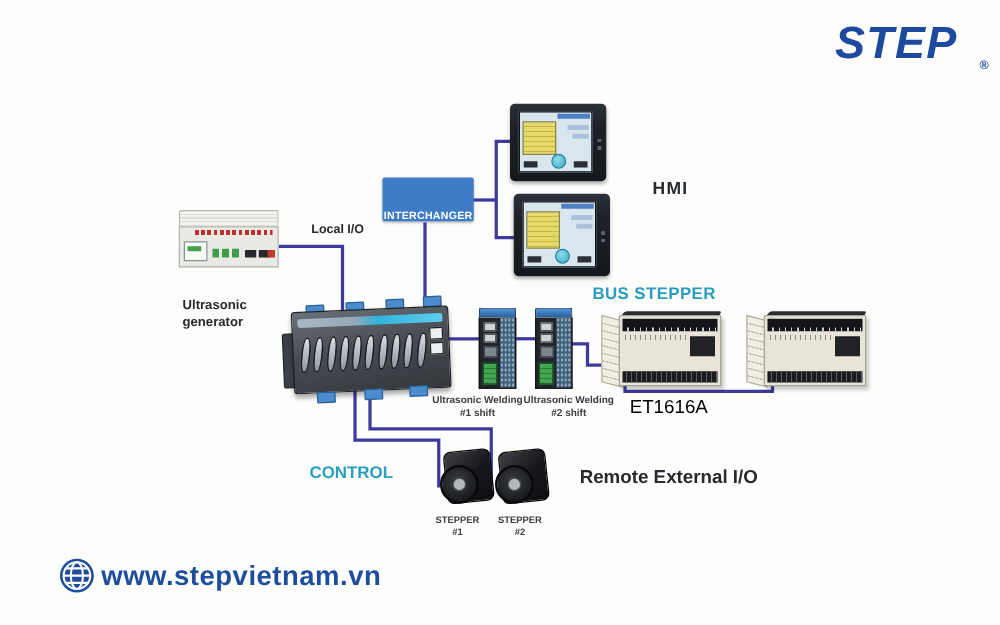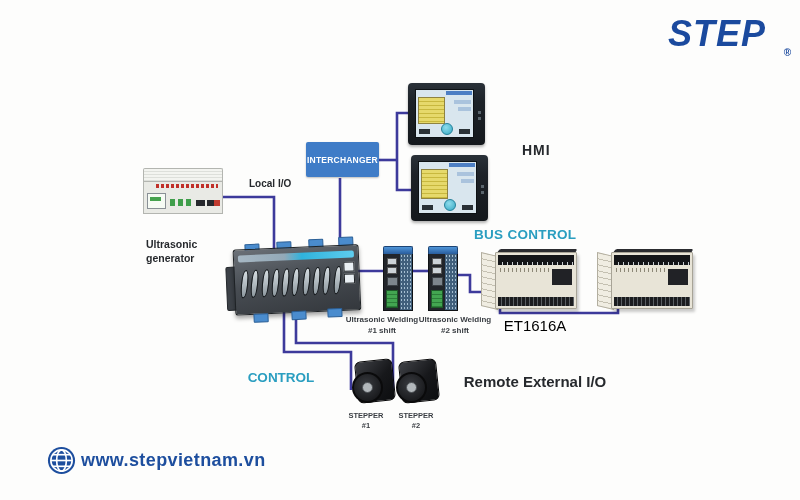--- a/index.html
+++ b/index.html
@@ -30,21 +30,21 @@
   .lbl-weld2{left:413px;top:314px;}
   .lbl-et{left:459px;top:316px;width:152px;text-align:center;}
   .lbl-et-model{font-size:15px;font-weight:normal;color:#000000;line-height:19px;}
   .lbl-et-desc{font-size:15px;font-weight:bold;color:#26292d;line-height:13px;margin-top:40px;}
   .lbl-step{width:62px;text-align:center;font-size:7.5px;font-weight:bold;line-height:9.5px;color:#3a3e43;}
   .lbl-step1{left:335px;top:411px;}
   .lbl-step2{left:385px;top:411px;}
 
   
   .interchanger{position:absolute;left:306px;top:142px;width:73px;height:35px;z-index:2;
-    background:var(--interchanger-bg,#3f7cc7);color:#fff;display:flex;align-items:center;
+    background:var(--interchanger-bg,#3f7cc7);color:#fff;display:flex;align-items:flex-end;
     justify-content:center;font-size:8.5px;font-weight:bold;letter-spacing:.2px;border-radius:2px;
     box-shadow:0 1px 2px rgba(0,0,0,.25);}
 
   
   .gen{position:absolute;left:143px;top:168px;width:80px;height:47px;z-index:2;}
   .gen-top{height:12px;background:repeating-linear-gradient(180deg,#f3f4f0 0 2px,#dddfda 2px 3px);
            border:1px solid #b3b5b0;border-bottom:none;border-radius:2px 2px 0 0;}
   .gen-front{position:relative;height:31px;background:#e9eae5;border:1px solid #b3b5b0;}
   .gen-redline{position:absolute;left:12px;top:2px;right:4px;height:4px;
      background:repeating-linear-gradient(90deg,#c03028 0 3px,transparent 3px 5px);}
@@ -135,21 +135,21 @@
        background:linear-gradient(135deg,#3f4146 0%,#17181b 55%,#0c0d0f 100%);transform:rotate(-6deg);
        border:1px solid #060607;}
   .stepper-flange{position:absolute;left:0;top:14px;width:27px;height:27px;border-radius:50%;
        background:radial-gradient(circle at 45% 40%,#393b40,#1b1c1f 70%);border:2px solid #0a0a0b;}
   .stepper-shaft{position:absolute;left:8px;top:8px;width:9px;height:9px;border-radius:50%;
        background:#b2b7bb;border:1px solid #4b4f53;}
 
   
   .footer{position:absolute;left:46px;top:445px;display:flex;align-items:center;gap:4px;z-index:3;}
   .globe{width:31px;height:31px;}
-  .site{font-size:18px;font-weight:bold;color:var(--footer-color,#1d4e9e);letter-spacing:.4px;}
+  .site{font-size:22px;font-weight:bold;color:var(--footer-color,#1d4e9e);letter-spacing:.4px;}
 </style>
 </head>
 <body>
 
 <div class="stage">
 
   <div class="logo">
     <span class="logo-text">STEP</span>
     <span class="logo-reg">®</span>
   </div>
@@ -210,21 +210,21 @@
       <div class="hmi-side1"></div>
         <div class="hmi-side2"></div>
       <div class="hmi-circle"></div>
         <div class="hmi-btnl"></div>
         <div class="hmi-btnr"></div>
     </div>
     <div class="hmi-leds"></div>
   </div>
   <div class="lbl lbl-hmi">HMI</div>
 
-  <div class="lbl lbl-teal lbl-bus">BUS CONTROL</div>
+  <div class="lbl lbl-teal lbl-bus">BUS STEPPER</div>
 
   <div class="ctrl">
     <div class="ctrl-bracket"></div>
     <div class="ctrl-tabs top">
         <i></i>
         <i></i>
         <i></i>
         <i></i>
       </div>
     <div class="ctrl-body">

